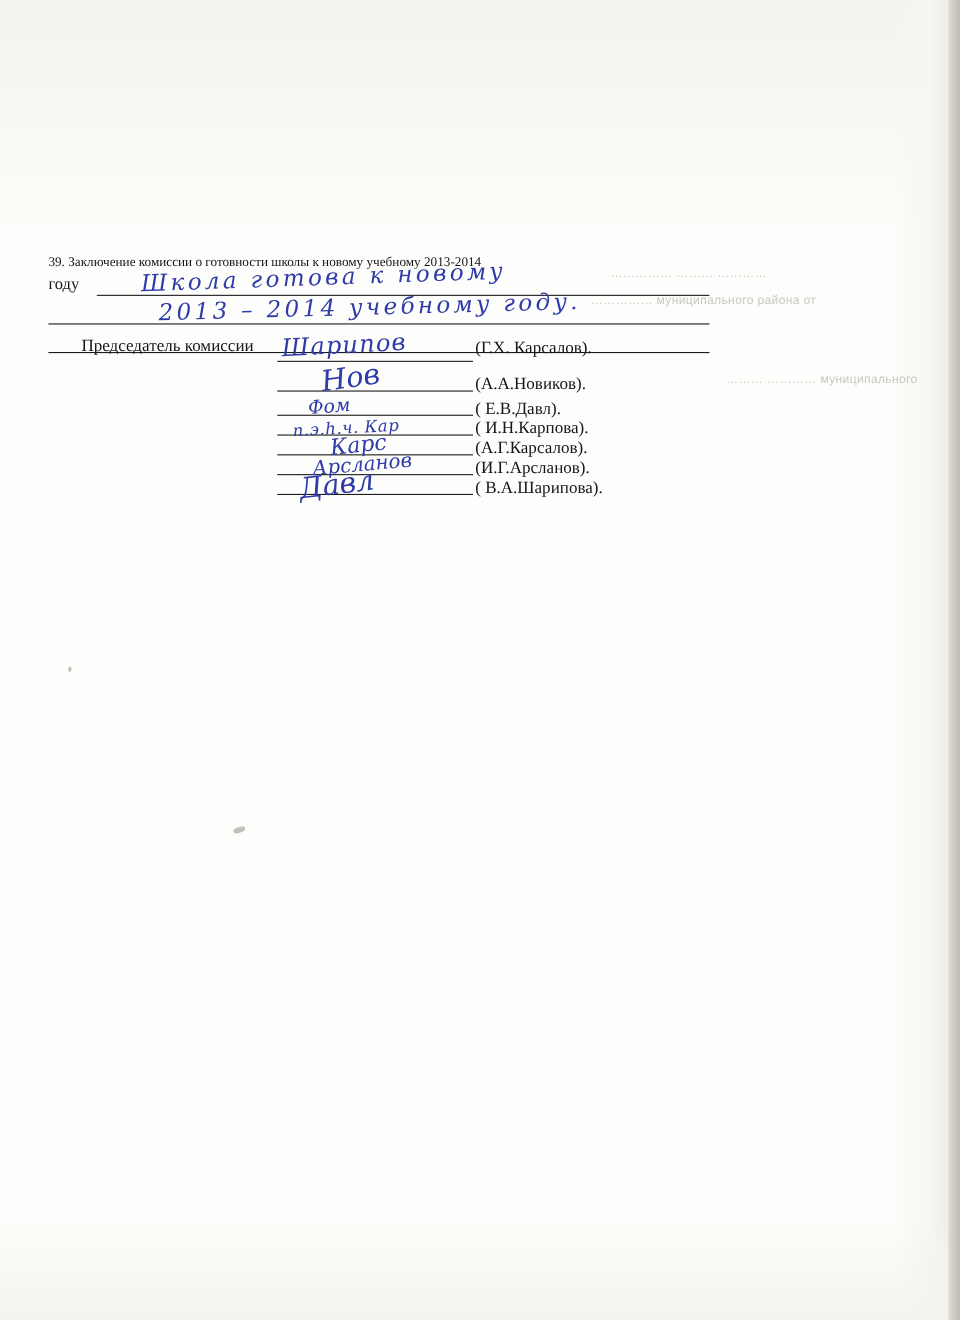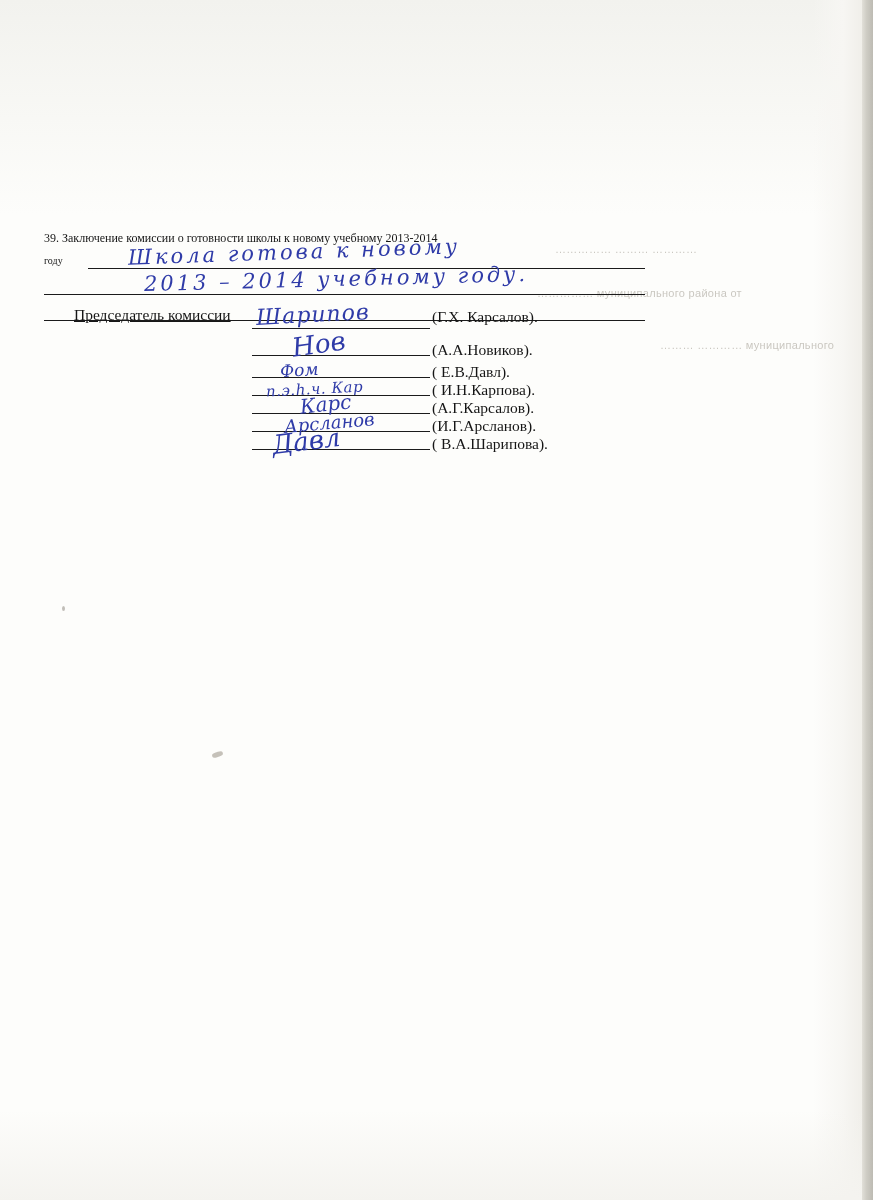--- a/index.html
+++ b/index.html
@@ -51,41 +51,41 @@
   .bleed {
     position: absolute;
     color: #b9b5ad;
     font-size: 11px;
     letter-spacing: .3px;
     white-space: nowrap;
     opacity: .75;
     font-family: "Liberation Sans", sans-serif;
   }
   .bleed-1 { left: 555px; top: 243px; }
-  .bleed-2 { left: 537px; top: 267px; margin-top: 20px; }
+  .bleed-2 { left: 537px; top: 267px; }
   .bleed-3 { left: 660px; top: 339px; }
 
   .content {
     position: absolute;
     left: 44px;
     top: 228px;
     width: 700px;
   }
   .para-title {
     font-size: 12px;
     color: #161616;
     line-height: 20px;
   }
   .row-god {
     position: relative;
     margin-top: 2px;
     height: 24px;
   }
   .lbl-god {
-    font-size: 10px;
+    font-size: 15px;
     color: #161616;
   }
   .rule {
     position: absolute;
     background: #1b1b1b;
     height: 1px;
   }
   .rule-1 { left: 44px; top: 18px; width: 557px; }
   .rule-2 { left: 0px;  top: 44px; width: 601px; }
   .rule-3 { left: 0px;  top: 70px; width: 601px; }
@@ -111,21 +111,20 @@
     transform: rotate(-1.5deg);
   }
 
   .chair-row {
     position: relative;
     margin-top: 32px;
     height: 30px;
     padding-left: 30px;
     font-size: 15.5px;
     color: #161616;
-    text-decoration: underline;
   }
   .chair-rule {
     position: absolute;
     left: 208px;
     top: 22px;
     width: 178px;
     height: 1px;
     background: #1b1b1b;
   }
   .chair-name {

